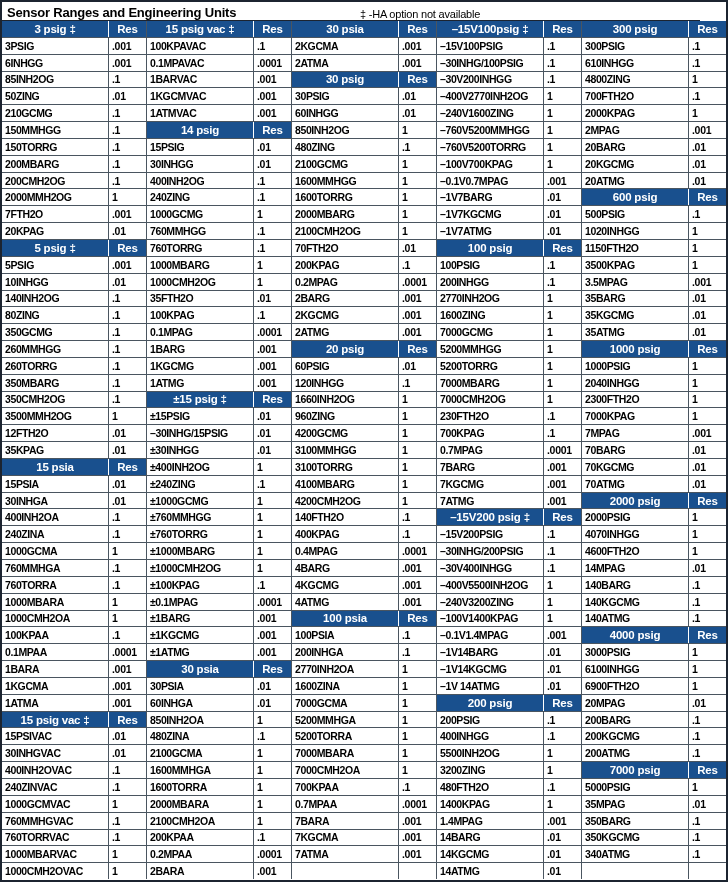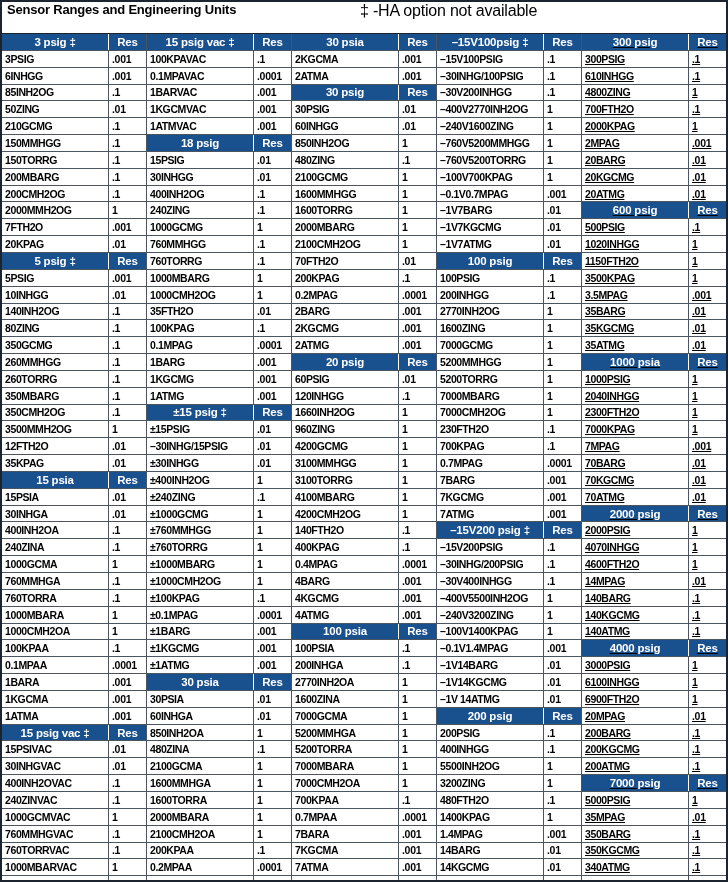--- a/index.html
+++ b/index.html
@@ -7,50 +7,50 @@
   .page {
     position:relative;
     width:728px; height:882px;
     margin:0 auto;
     background:#fff;
     border:2px solid #1c2430;
     font-family:"Liberation Sans", sans-serif;
     overflow:hidden;
   }
   .title-row {
-    height:32px;
-    display:flex; align-items:flex-start;
+    height:19px;
+    display:flex; align-items:flex-end;
     border-bottom:1px solid #1c2430;
     background:#fff;
   }
   .title-main {
     font-size:13px; font-weight:bold; color:#000;
     padding-left:5px; width:358px;
     letter-spacing:-0.2px; white-space:nowrap;
   }
   .title-note {
-    font-size:16px; color:#000;
+    font-size:11px; color:#000;
     letter-spacing:-0.2px; white-space:nowrap;
   }
   .corner-gap {
     position:absolute; top:-2px; right:-2px;
     width:28px; height:21px; background:#fff; z-index:3;
   }
   .grid {
     display:flex;
     height:858px;
     width:100%;
   }
   .col-group {
     flex:1 1 0;
     display:flex; flex-direction:column;
     border-right:1px solid #4a5560;
     min-width:0;
   }
-  .col-group:last-child { border-right:none;text-decoration:underline; }
+  .col-group:last-child { border-right:none; }
   .row {
     flex:1 1 0;
     display:flex;
     border-bottom:1px solid #4a5560;
     min-height:0;
   }
   .row:last-child { border-bottom:none; }
   .cell-n {
     flex:1 1 auto; min-width:0;
     display:flex; align-items:center;
@@ -308,21 +308,21 @@
         </div>
         <div class="row">
           <div class="cell-n">1KGCMVAC</div>
           <div class="cell-r">.001</div>
         </div>
         <div class="row">
           <div class="cell-n">1ATMVAC</div>
           <div class="cell-r">.001</div>
         </div>
         <div class="row hdr">
-          <div class="cell-n">18 psig</div>
+          <div class="cell-n">14 psig</div>
           <div class="cell-r">Res</div>
         </div>
         <div class="row">
           <div class="cell-n">15PSIG</div>
           <div class="cell-r">.01</div>
         </div>
         <div class="row">
           <div class="cell-n">30INHGG</div>
           <div class="cell-r">.01</div>
         </div>
@@ -978,21 +978,21 @@
         </div>
         <div class="row">
           <div class="cell-n">35KGCMG</div>
           <div class="cell-r">.01</div>
         </div>
         <div class="row">
           <div class="cell-n">35ATMG</div>
           <div class="cell-r">.01</div>
         </div>
         <div class="row hdr">
-          <div class="cell-n">1000 psia</div>
+          <div class="cell-n">1000 psig</div>
           <div class="cell-r">Res</div>
         </div>
         <div class="row">
           <div class="cell-n">1000PSIG</div>
           <div class="cell-r">1</div>
         </div>
         <div class="row">
           <div class="cell-n">2040INHGG</div>
           <div class="cell-r">1</div>
         </div>

